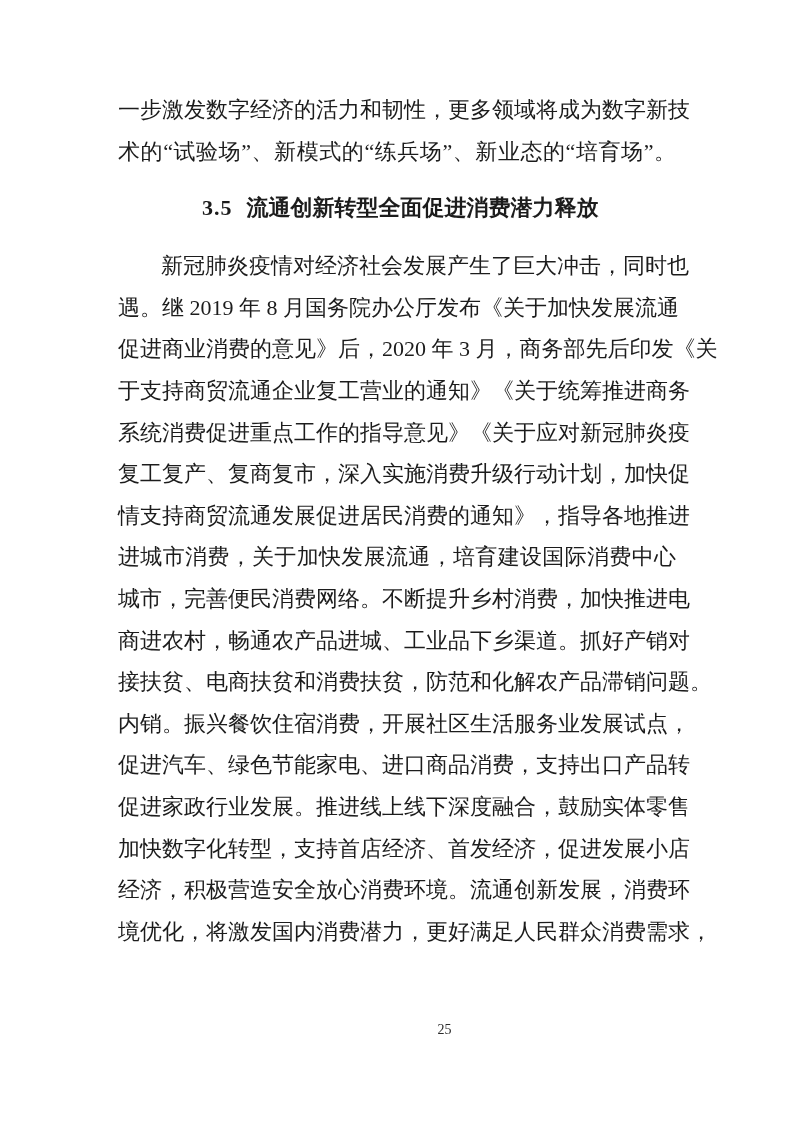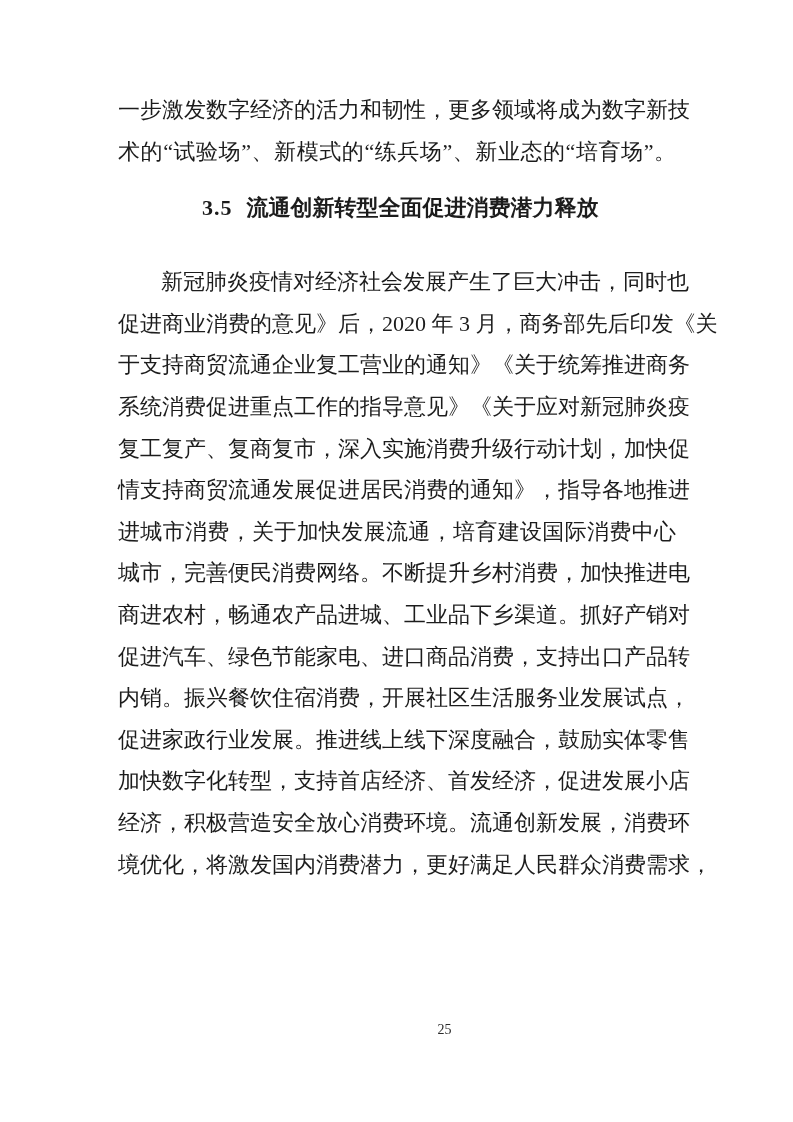--- a/index.html
+++ b/index.html
@@ -38,21 +38,21 @@
     font-weight: bold;
     text-align: left;
     white-space: nowrap;
   }
   .section-heading .heading-number {
     margin-right: 14px;
     letter-spacing: 1px;
     margin-left: 48px;
   }
   .body-paragraph {
-    margin-top: 32px;
+    margin-top: 16px;
   }
   .body-paragraph .line:first-child {
     padding-left: 43px;
   }
   .page-footer {
     position: absolute;
     left: 0;
     top: 1020px;
     width: 793px;
     text-align: center;
@@ -74,30 +74,32 @@
         <div class="line">一步激发数字经济的活力和韧性，更多领域将成为数字新技</div>
         <div class="line">术的“试验场”、新模式的“练兵场”、新业态的“培育场”。</div>
       </div>
 
     <h2 class="section-heading">
       <span class="heading-number">3.5</span><span>流通创新转型全面促进消费潜力释放</span>
     </h2>
 
     <div class="body-paragraph">
         <div class="line">新冠肺炎疫情对经济社会发展产生了巨大冲击，同时也</div>
+        <div class="line">遇。继 2019 年 8 月国务院办公厅发布《关于加快发展流通</div>
         <div class="line">促进商业消费的意见》后，2020 年 3 月，商务部先后印发《关</div>
         <div class="line">于支持商贸流通企业复工营业的通知》《关于统筹推进商务</div>
         <div class="line">系统消费促进重点工作的指导意见》《关于应对新冠肺炎疫</div>
         <div class="line">复工复产、复商复市，深入实施消费升级行动计划，加快促</div>
         <div class="line">情支持商贸流通发展促进居民消费的通知》，指导各地推进</div>
         <div class="line">进城市消费，关于加快发展流通，培育建设国际消费中心</div>
         <div class="line">城市，完善便民消费网络。不断提升乡村消费，加快推进电</div>
         <div class="line">商进农村，畅通农产品进城、工业品下乡渠道。抓好产销对</div>
+        <div class="line">接扶贫、电商扶贫和消费扶贫，防范和化解农产品滞销问题。</div>
+        <div class="line">内销。振兴餐饮住宿消费，开展社区生活服务业发展试点，</div>
         <div class="line">促进汽车、绿色节能家电、进口商品消费，支持出口产品转</div>
-        <div class="line">内销。振兴餐饮住宿消费，开展社区生活服务业发展试点，</div>
         <div class="line">促进家政行业发展。推进线上线下深度融合，鼓励实体零售</div>
         <div class="line">加快数字化转型，支持首店经济、首发经济，促进发展小店</div>
         <div class="line">经济，积极营造安全放心消费环境。流通创新发展，消费环</div>
         <div class="line">境优化，将激发国内消费潜力，更好满足人民群众消费需求，</div>
       </div>
 
   </div>
 
   <div class="page-footer">
     <span class="page-number">25</span>

